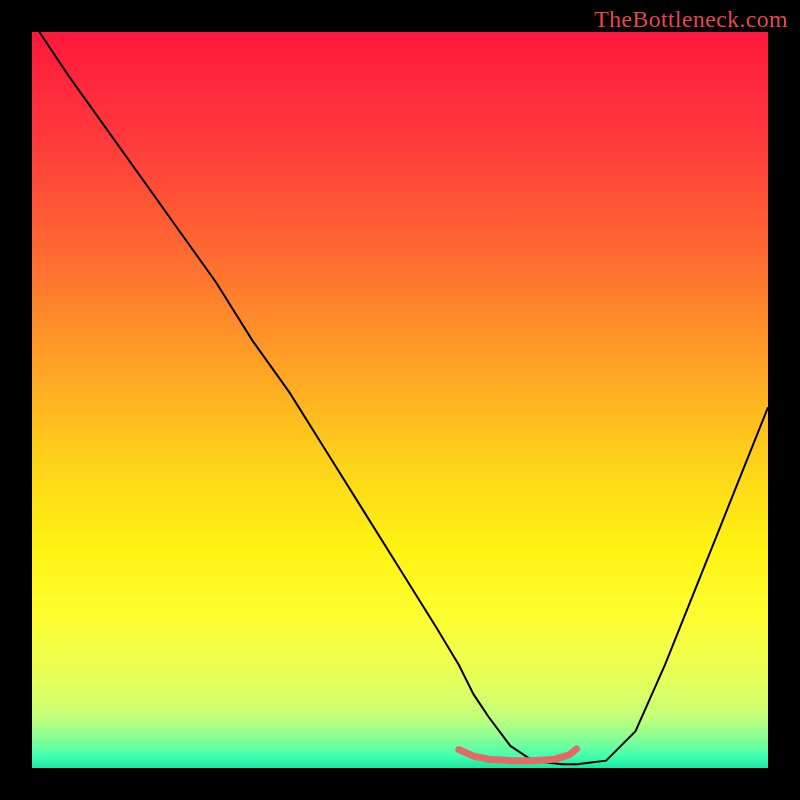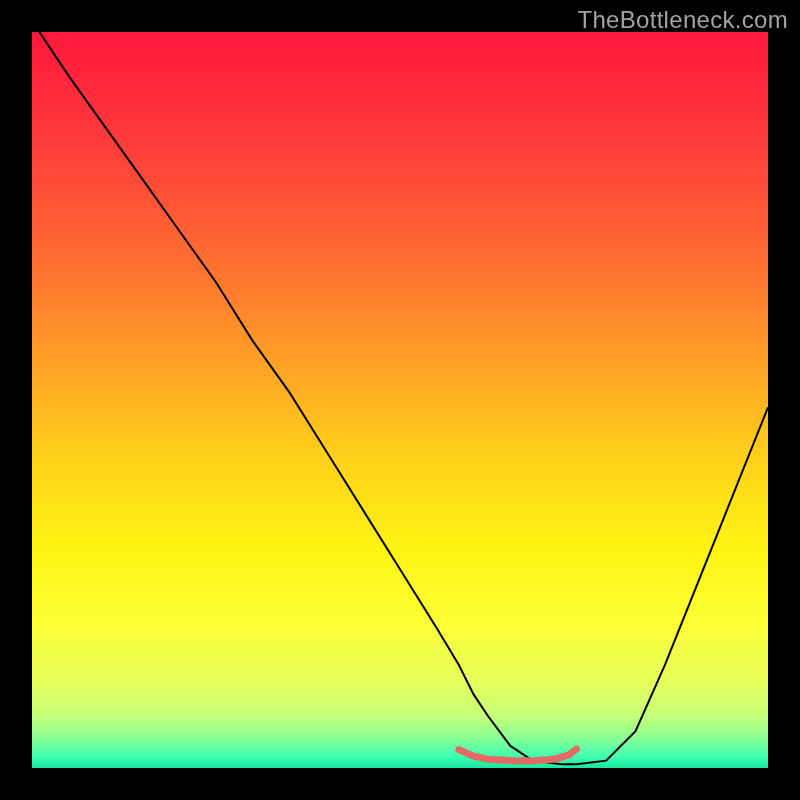--- a/index.html
+++ b/index.html
@@ -23,24 +23,25 @@
     position: absolute;
     left: 0;
     top: 0;
     width: 736px;
     height: 736px;
   }
   .watermark {
     position: absolute;
     top: 6px;
     right: 12px;
-    color: #a3a3a3;
+    color: #ef4444;
     font-size: 24px;
     z-index: 5;
     letter-spacing: 0.3px;
+    font-family: Liberation Serif, serif;
   }
 </style>
 </head>
 <body>
 
 <div class="watermark">TheBottleneck.com</div>
 
 <div class="chart-frame">
   <svg class="plot-area" viewBox="0 0 736 736" preserveAspectRatio="none">
     <defs>

